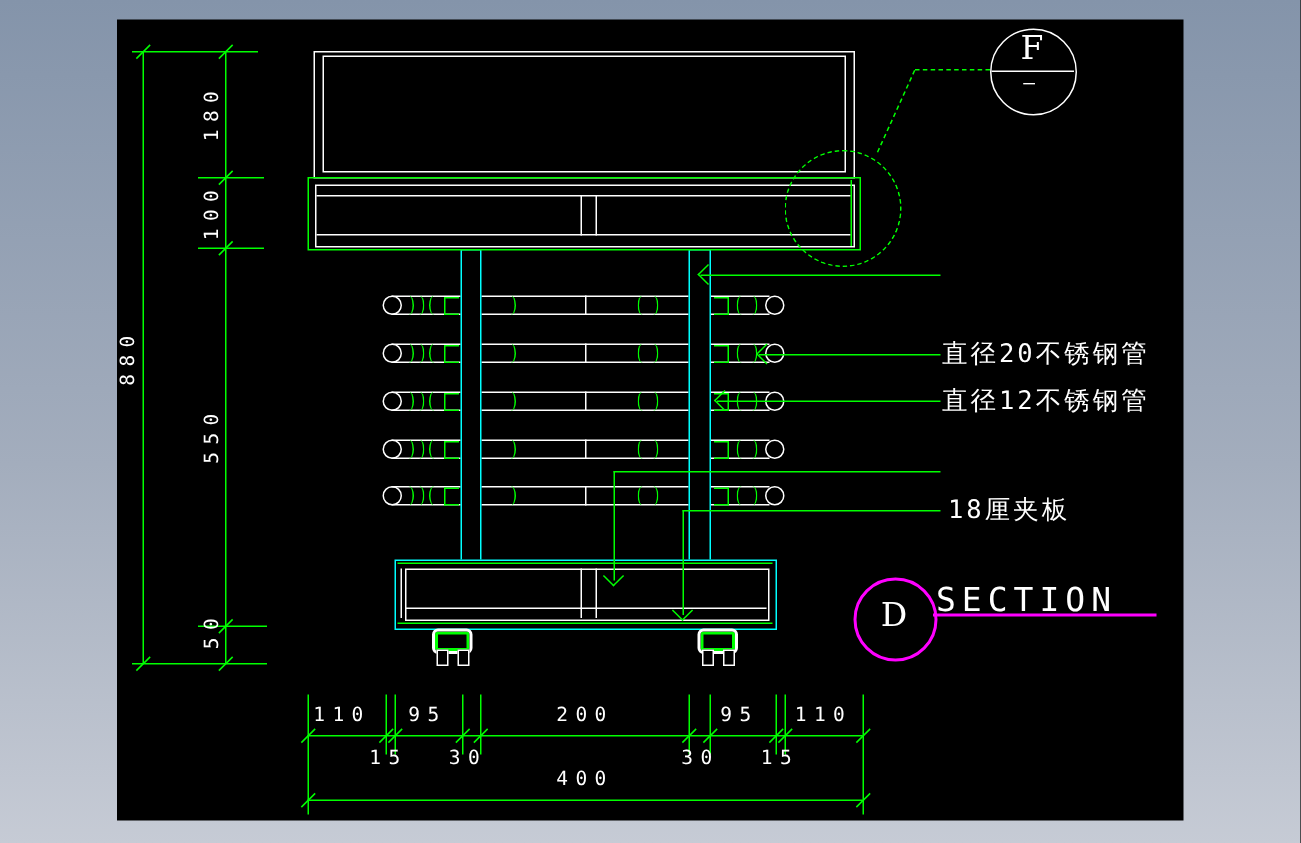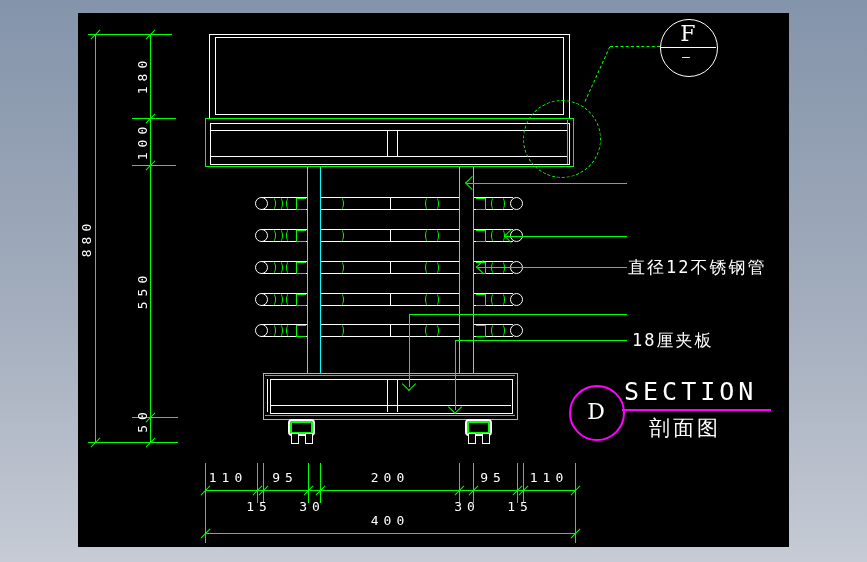--- a/index.html
+++ b/index.html
@@ -215,31 +215,31 @@
   <div class="hl g" style="left:428px;top:223px;width:121px"></div>
   <div class="arrL" style="left:428px;top:218px"></div>
   <div class="hl g" style="left:400px;top:254px;width:149px"></div>
   <div class="arrL" style="left:400px;top:249px"></div>
   <div class="hl g" style="left:331px;top:301px;width:218px"></div>
   <div class="vl g" style="left:331px;top:301px;height:73px"></div>
   <div class="arrD" style="left:326px;top:366px"></div>
   <div class="hl g" style="left:377px;top:327px;width:172px"></div>
   <div class="vl g" style="left:377px;top:327px;height:70px"></div>
   <div class="arrD" style="left:372px;top:389px"></div>
+  <div class="lbl" style="left:550px;top:223px">直径20不锈钢管</div>
   <div class="lbl" style="left:550px;top:254px">直径12不锈钢管</div>
   <div class="lbl" style="left:554px;top:327px">18厘夹板</div>
 
   <div class="circle" style="left:445px;top:87px;width:76px;height:76px;border:1px dashed #00ff00"></div>
   <div class="dash" style="left:507px;top:88px;width:60px;transform:rotate(-65.6deg);transform-origin:left center"></div>
   <div class="dash" style="left:532px;top:33px;width:50px"></div>
   <div class="circle" style="left:582px;top:6px;width:56px;height:56px;border:1px solid #fff"></div>
   <div class="hl w" style="left:583px;top:34px;width:55px"></div>
   <div class="dim serif" style="left:610px;top:20px;font-size:22px;letter-spacing:0">F</div>
   <div class="dim" style="left:608px;top:43px;letter-spacing:0">—</div>
 
   <div class="circle" style="left:491px;top:372px;width:52px;height:52px;border:2px solid #ff00ff"></div>
   <div class="dim serif" style="left:518px;top:398px;font-size:22px;letter-spacing:0">D</div>
   <div class="hl m" style="left:544px;top:396px;width:149px;height:2px"></div>
-  <div class="lbl" style="left:546px;top:378px;font-size:25px;letter-spacing:4px">SECTION</div>
-  <div class="lbl" style="left:571px;top:415px;font-size:21px;letter-spacing:3px">剖面图</div>
+  <div class="lbl" style="left:546px;top:388px;font-size:22px;letter-spacing:4px">SECTION</div>
 
 </div>
 </div>
 
 </body></html>

